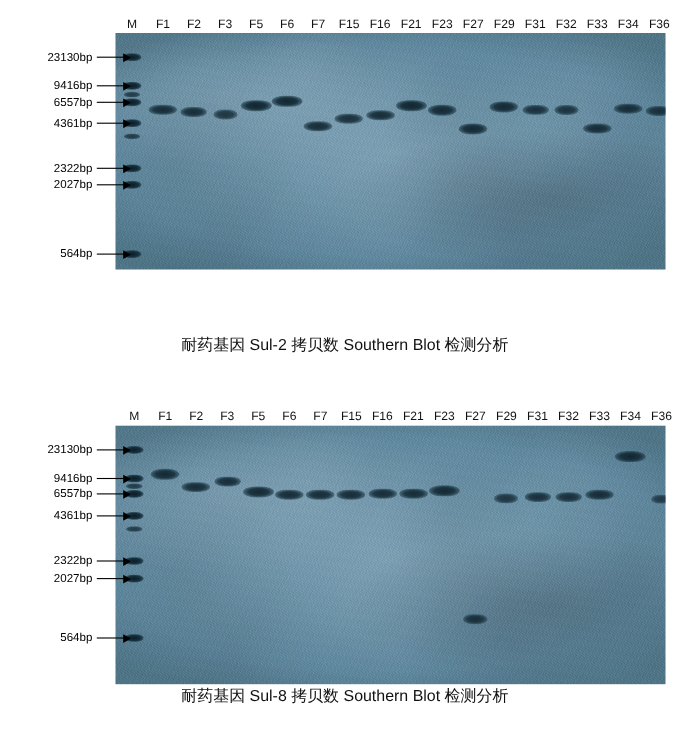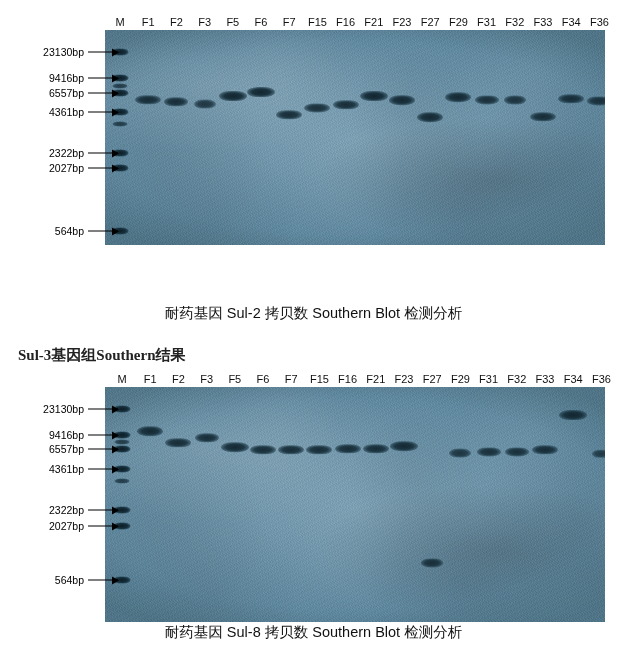--- a/index.html
+++ b/index.html
@@ -233,21 +233,20 @@
         <span class="shaft"></span>
         <span class="head"></span>
       </div>
     </div>
 
   <div class="caption" id="caption-1" style="top: 272px; margin-top: 32px;">耐药基因 Sul-2 拷贝数 Southern Blot 检测分析</div>
 </div>
 
 <div class="panel" id="panel-2">
 
-  <div class="panel-heading" style="top: 16px;">Sul-3基因组Southern结果</div>
 
   <div class="lane-labels" id="lanes-2" style="left: 0px; top: 43px; width: 627px;">
       <div class="lane-label" style="left: 122px;">M</div>
       <div class="lane-label" style="left: 150.2px;">F1</div>
       <div class="lane-label" style="left: 178.4px;">F2</div>
       <div class="lane-label" style="left: 206.6px;">F3</div>
       <div class="lane-label" style="left: 234.8px;">F5</div>
       <div class="lane-label" style="left: 263px;">F6</div>
       <div class="lane-label" style="left: 291.2px;">F7</div>
       <div class="lane-label" style="left: 319.4px;">F15</div>

